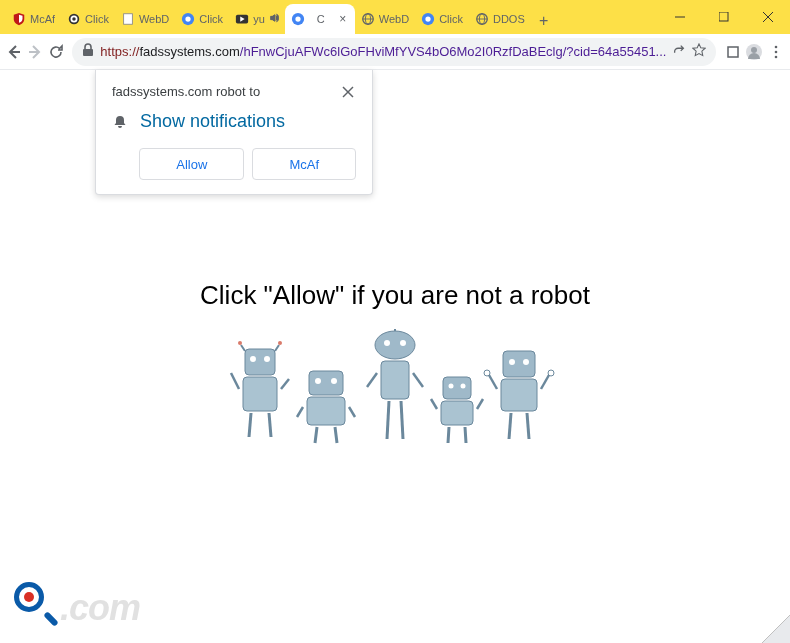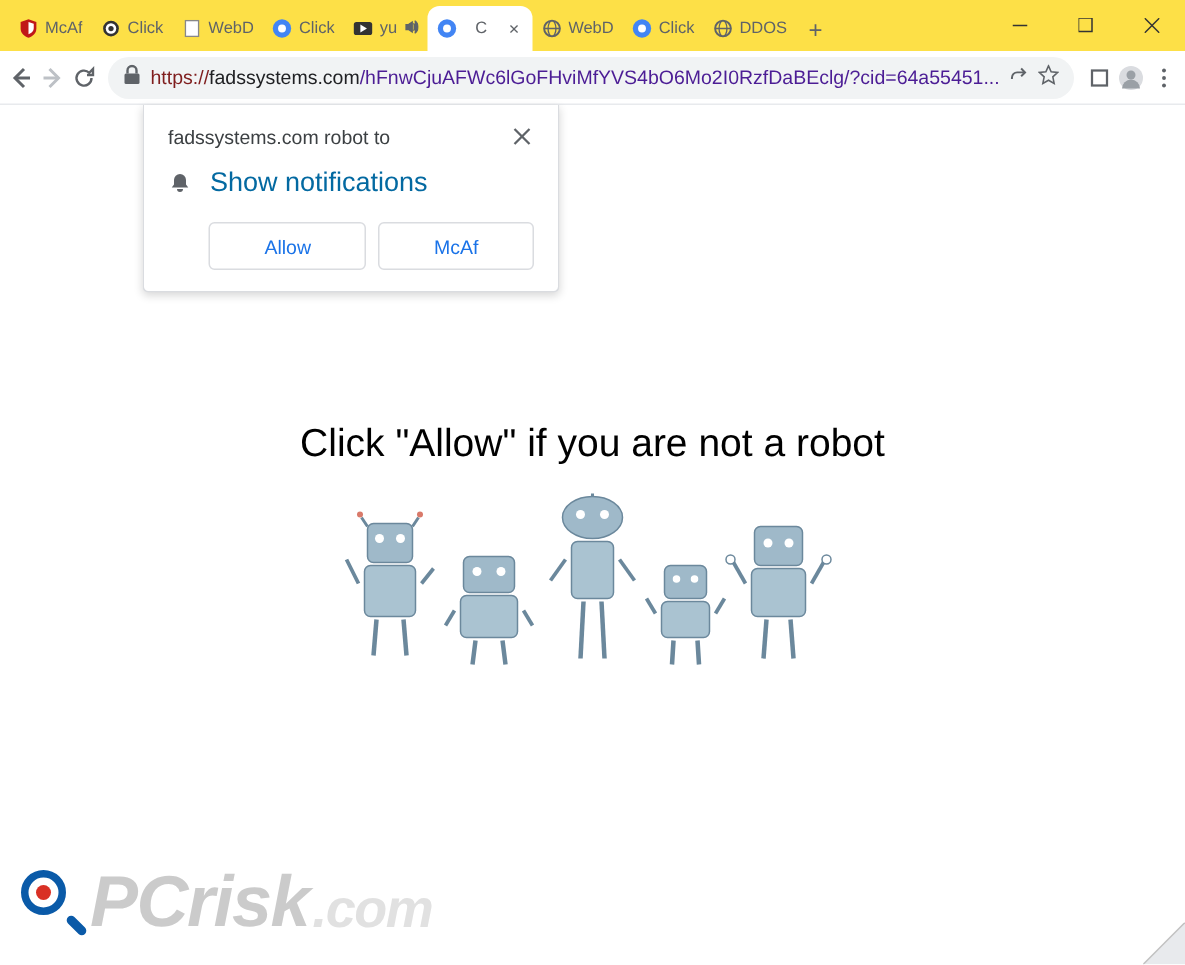--- a/index.html
+++ b/index.html
@@ -356,21 +356,20 @@
       </svg>
     </div>
   </div>
 
   <div class="watermark">
     <div class="mag">
       <div class="mag-ring"></div>
         <div class="mag-dot"></div>
         <div class="mag-handle"></div>
     </div>
-    <span>PCrisk</span>
       <span class="wm-dom">.com</span>
   </div>
 
   <svg class="corner" viewBox="0 0 28 28">
     <path d="M28 0v28H0z" fill="#e8eaed"></path>
       <path d="M28 0L0 28" stroke="#c0c0c0"></path>
   </svg>
 </div>
 
 </body></html>

